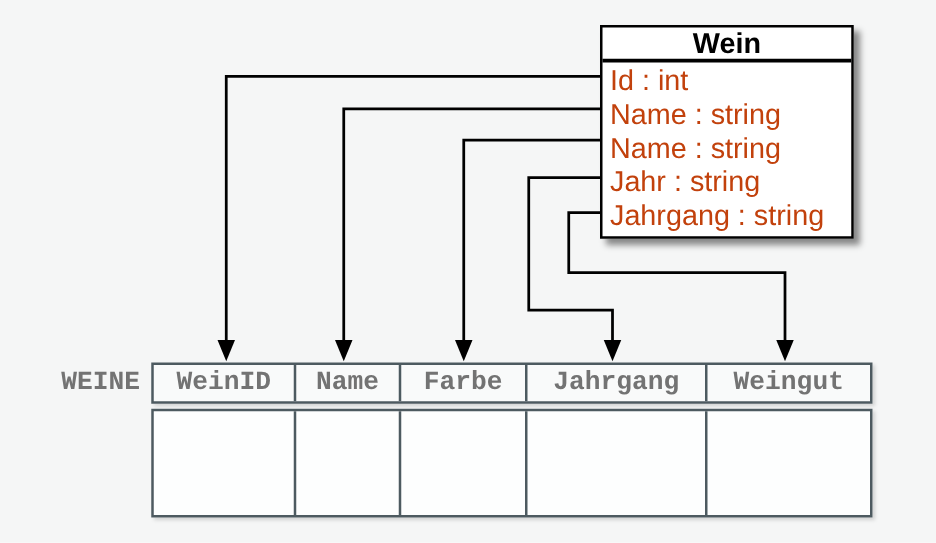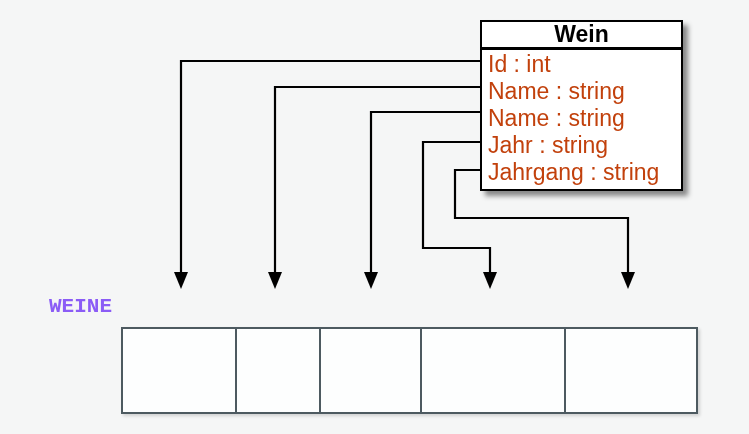--- a/index.html
+++ b/index.html
@@ -20,21 +20,21 @@
   }
   .class-title {
     height:25px; line-height:25px; text-align:center;
     font-weight:bold; font-size:23px; color:#000;
     border-bottom:3px solid #000;
   }
   .class-attrs { padding:1px 4px 3px 6px; }
   .attr { font-size:23px; line-height:27px; color:#c2410c; white-space:nowrap; }
 
   
-  .mono { font-family:"Liberation Mono", monospace; font-weight:bold; color:#8b5cf6; }
+  .mono { font-family:"Liberation Mono", monospace; font-weight:bold; color:#737373; }
   .table-label {
     position:absolute; left:20px; top:290px; width:92px; height:33px;
     line-height:33px; text-align:right; font-size:21px;
   }
   .trow {
     position:absolute; left:121px; display:flex;
     border:2px solid #4d5a60; box-sizing:border-box;
     box-shadow:2px 2px 3px rgba(0,0,0,0.15);
   }
   .thead { top:290px; height:33px; background:#f9fafa; }
@@ -81,20 +81,27 @@
       <div class="attr">Id : int</div>
       <div class="attr">Name : string</div>
       <div class="attr">Name : string</div>
       <div class="attr">Jahr : string</div>
       <div class="attr">Jahrgang : string</div>
     </div>
   </div>
 
   <div class="table-label mono">WEINE</div>
 
+  <div class="trow thead">
+    <div class="cell mono w0">WeinID</div>
+    <div class="cell mono w1">Name</div>
+    <div class="cell mono w2">Farbe</div>
+    <div class="cell mono w3">Jahrgang</div>
+    <div class="cell mono w4">Weingut</div>
+  </div>
 
   <div class="trow tbody">
     <div class="cell w0"></div>
     <div class="cell w1"></div>
     <div class="cell w2"></div>
     <div class="cell w3"></div>
     <div class="cell w4"></div>
   </div>
 
 </div>

